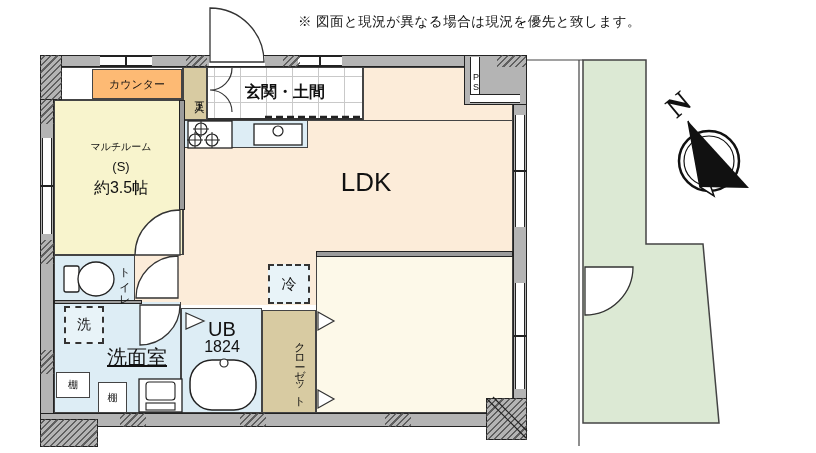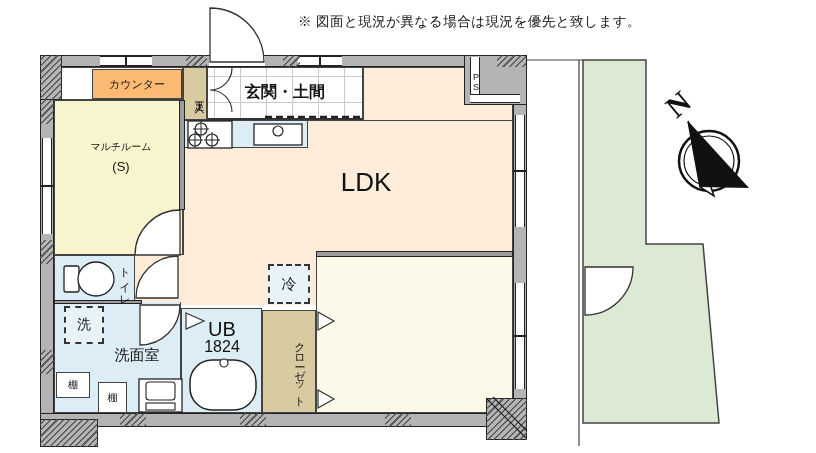--- a/index.html
+++ b/index.html
@@ -94,28 +94,29 @@
 
   <div class="room" style="left:56px;top:372px;width:34px;height:26px;background:#fff;display:flex;align-items:center;justify-content:center;">
     <span style="font-size:10px;">棚</span>
   </div>
   <div class="room" style="left:98px;top:382px;width:29px;height:31px;background:#fff;display:flex;align-items:center;justify-content:center;">
     <span style="font-size:10px;">棚</span>
   </div>
 
   <div class="lbl" style="left:64px;top:141px;width:114px;font-size:10px;">マルチルーム</div>
   <div class="lbl" style="left:64px;top:160px;width:114px;font-size:13px;">(S)</div>
+  <div class="lbl" style="left:64px;top:179px;width:114px;font-size:16px;">約3.5帖</div>
 
   <div class="lbl" style="left:215px;top:83px;width:140px;font-size:16px;font-weight:700;">玄関・土間</div>
 
   <div class="lbl" style="left:304px;top:168px;width:124px;font-size:26px;">LDK</div>
 
 
   <div class="lbl vtext" style="left:113px;top:258px;width:18px;height:44px;font-size:11px;">トイレ</div>
-  <div class="lbl" style="left:92px;top:346px;width:90px;font-size:15px;">洗面室</div>
+  <div class="lbl" style="left:92px;top:346px;width:90px;font-size:20px;text-decoration:underline;">洗面室</div>
 
   <div class="lbl" style="left:186px;top:318px;width:72px;font-size:20px;">UB</div>
   <div class="lbl" style="left:186px;top:338px;width:72px;font-size:16px;">1824</div>
 
   <div class="lbl vtext" style="left:270px;top:326px;width:38px;height:84px;font-size:11px;line-height:1.5;">クローゼット</div>
 
   <div class="lbl vtext" style="left:185px;top:71px;width:20px;height:46px;font-size:10px;">下足入</div>
 
   <div class="lbl" style="left:589px;top:336px;width:120px;font-size:16px;">専用庭</div>
   <div class="lbl" style="left:589px;top:356px;width:120px;font-size:15px;">10.19m²</div>

